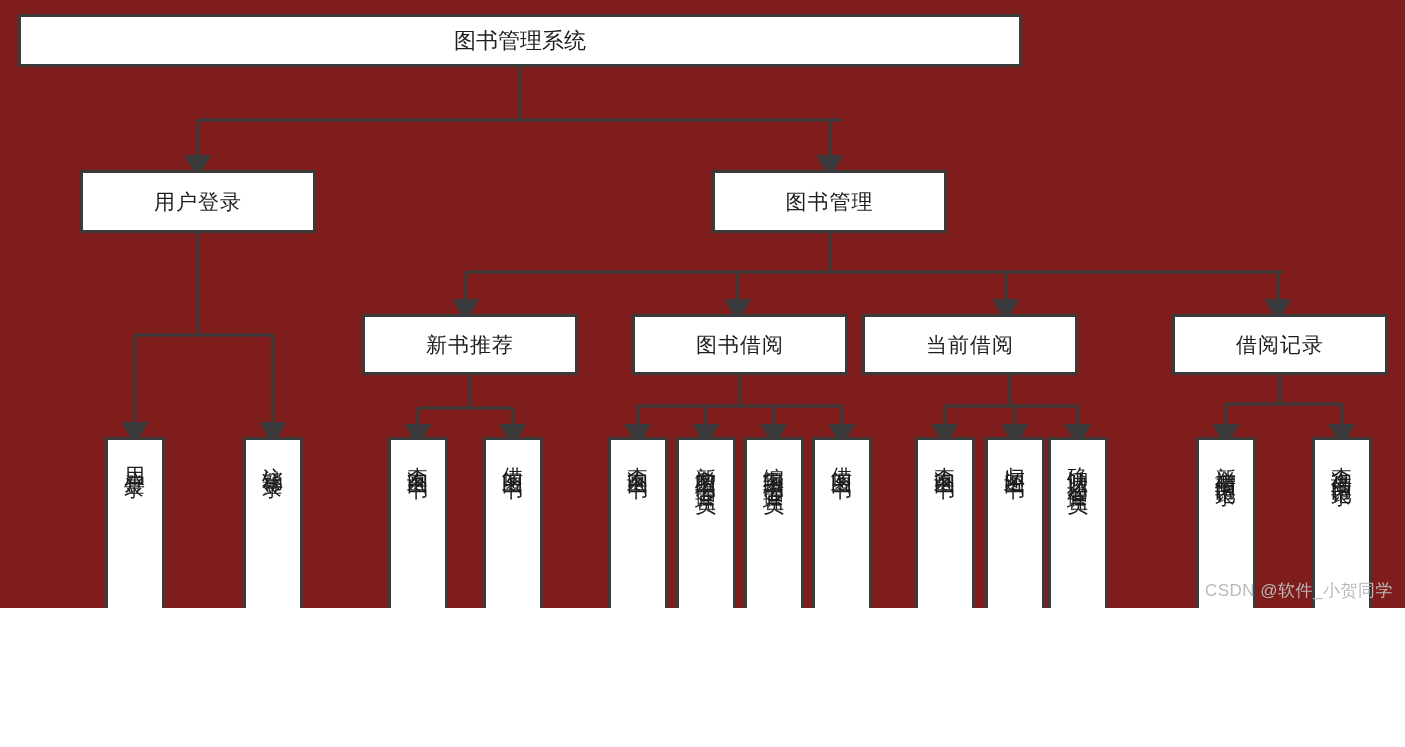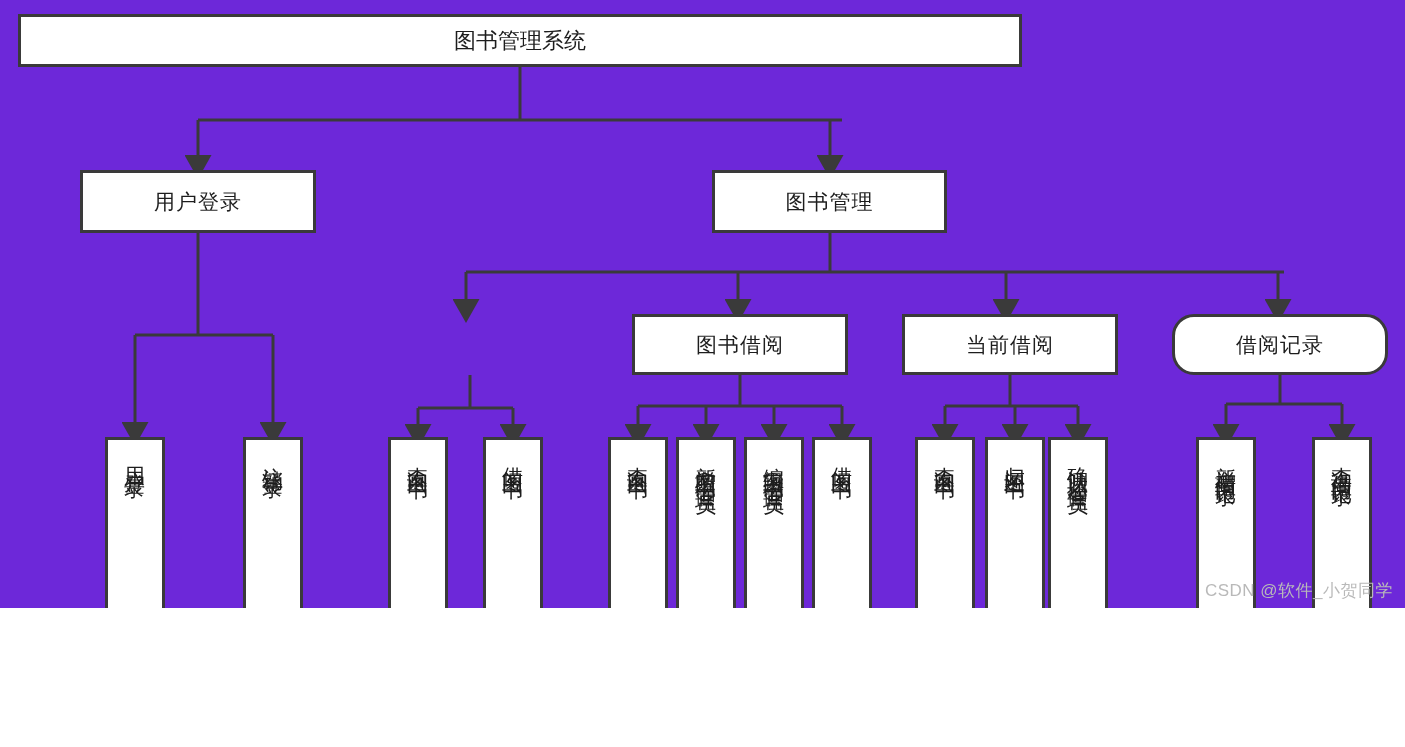--- a/index.html
+++ b/index.html
@@ -4,21 +4,21 @@
 <style>
   html,body{margin:0;padding:0;background:#ffffff;}
   body{
     font-family:"Liberation Sans","DejaVu Sans",sans-serif;
     -webkit-font-smoothing:antialiased;
   }
   #canvas{
     position:relative;
     width:1405px;
     height:608px;
-    background:#6d28d9;
+    background:#7f1d1d;
     overflow:hidden;
   }
   
   .node{
     position:absolute;
     box-sizing:border-box;
     background:#ffffff;
     border:3px solid #3a3a3a;
     display:flex;
     align-items:center;
@@ -126,27 +126,30 @@
     <span>图书管理系统</span>
   </div>
 
   <div class="node h" style="left:80px;top:170px;width:236px;height:63px;">
     <span>用户登录</span>
   </div>
   <div class="node h" style="left:712px;top:170px;width:235px;height:63px;align-items:center;">
     <span>图书管理</span>
   </div>
 
+  <div class="node h" style="left:362px;top:314px;width:216px;height:61px;">
+    <span>新书推荐</span>
+  </div>
   <div class="node h" style="left:632px;top:314px;width:216px;height:61px;">
     <span>图书借阅</span>
   </div>
-  <div class="node h" style="left:902px;top:314px;width:216px;height:61px;">
+  <div class="node h" style="left:862px;top:314px;width:216px;height:61px;">
     <span>当前借阅</span>
   </div>
-  <div class="node h" style="left:1172px;top:314px;width:216px;height:61px;border-radius:22px;">
+  <div class="node h" style="left:1172px;top:314px;width:216px;height:61px;">
     <span>借阅记录</span>
   </div>
 
   <div class="node v" style="left:105px;top:437px;width:60px;height:296px;">
     <span class="vtext">用户登录</span>
   </div>
   <div class="node v" style="left:243px;top:437px;width:60px;height:296px;">
     <span class="vtext">注销登录</span>
   </div>
   <div class="node v" style="left:388px;top:437px;width:60px;height:296px;">

